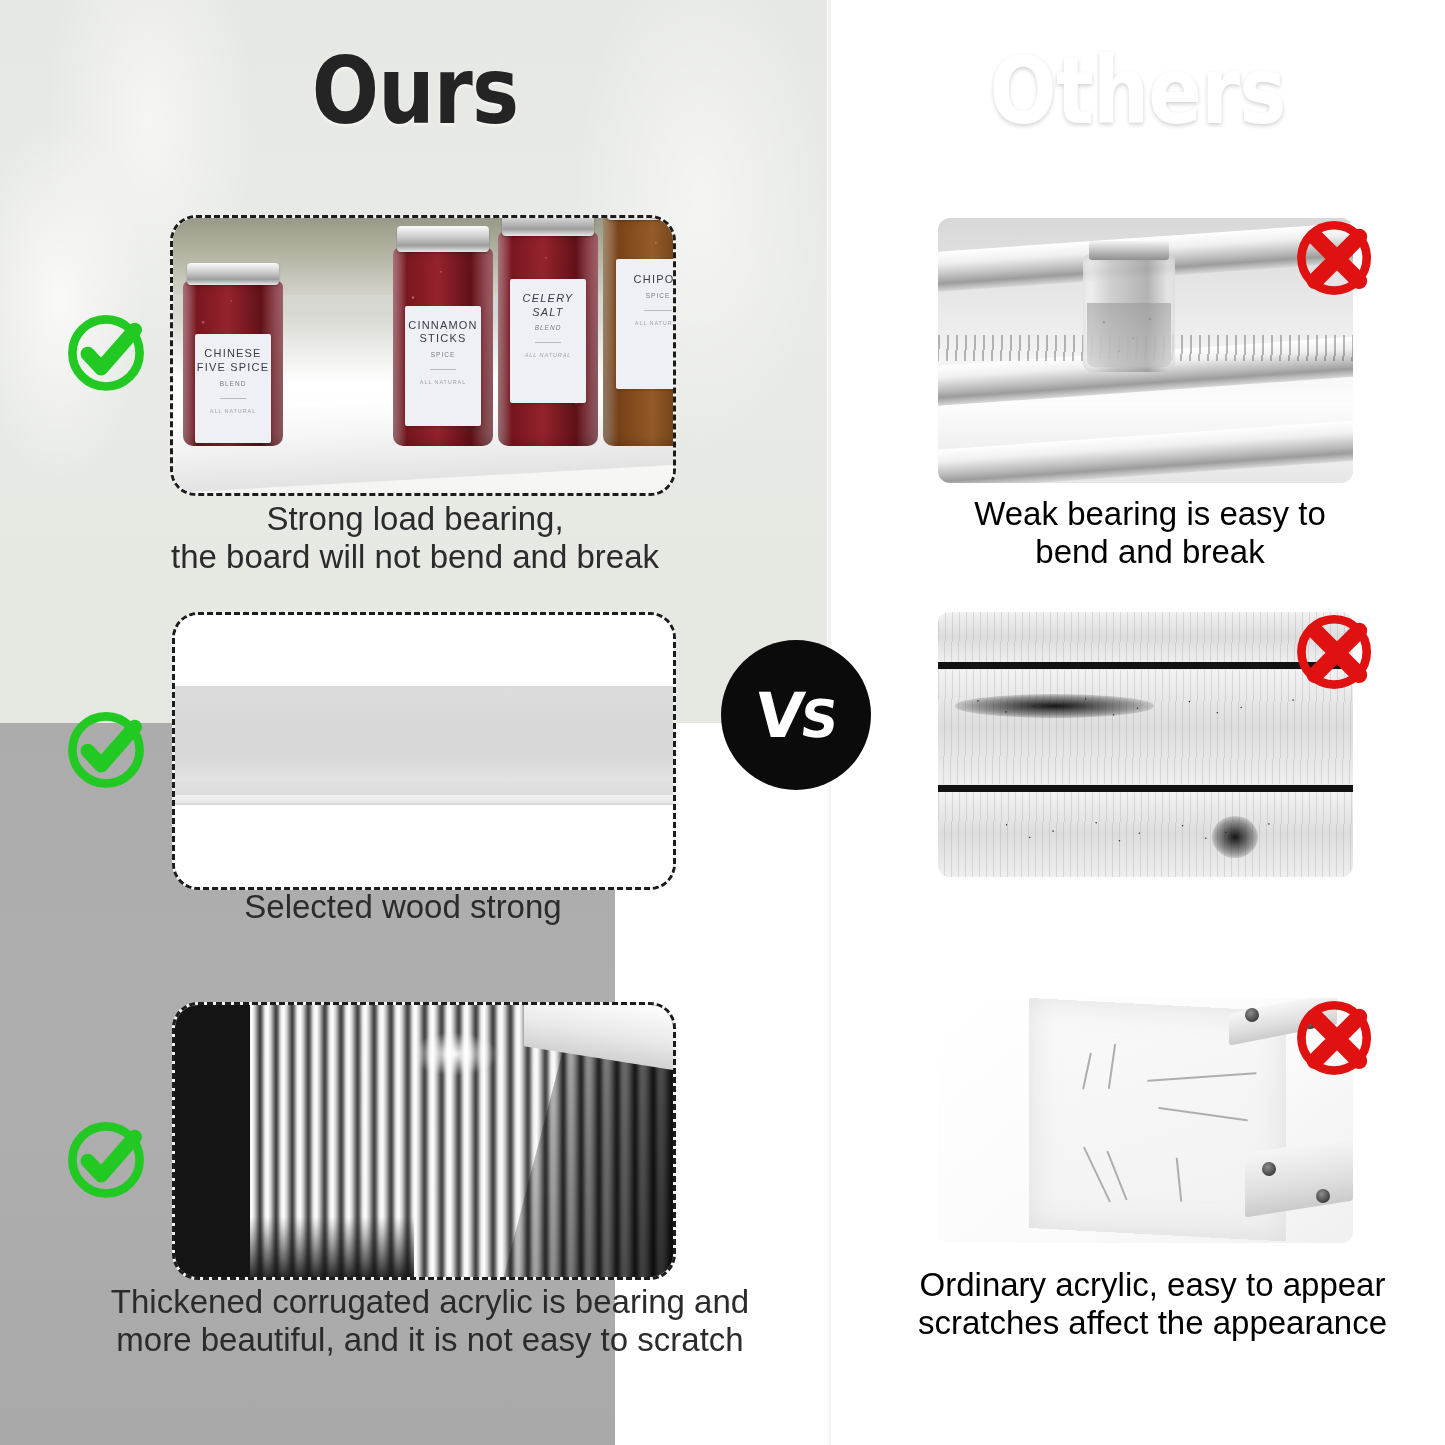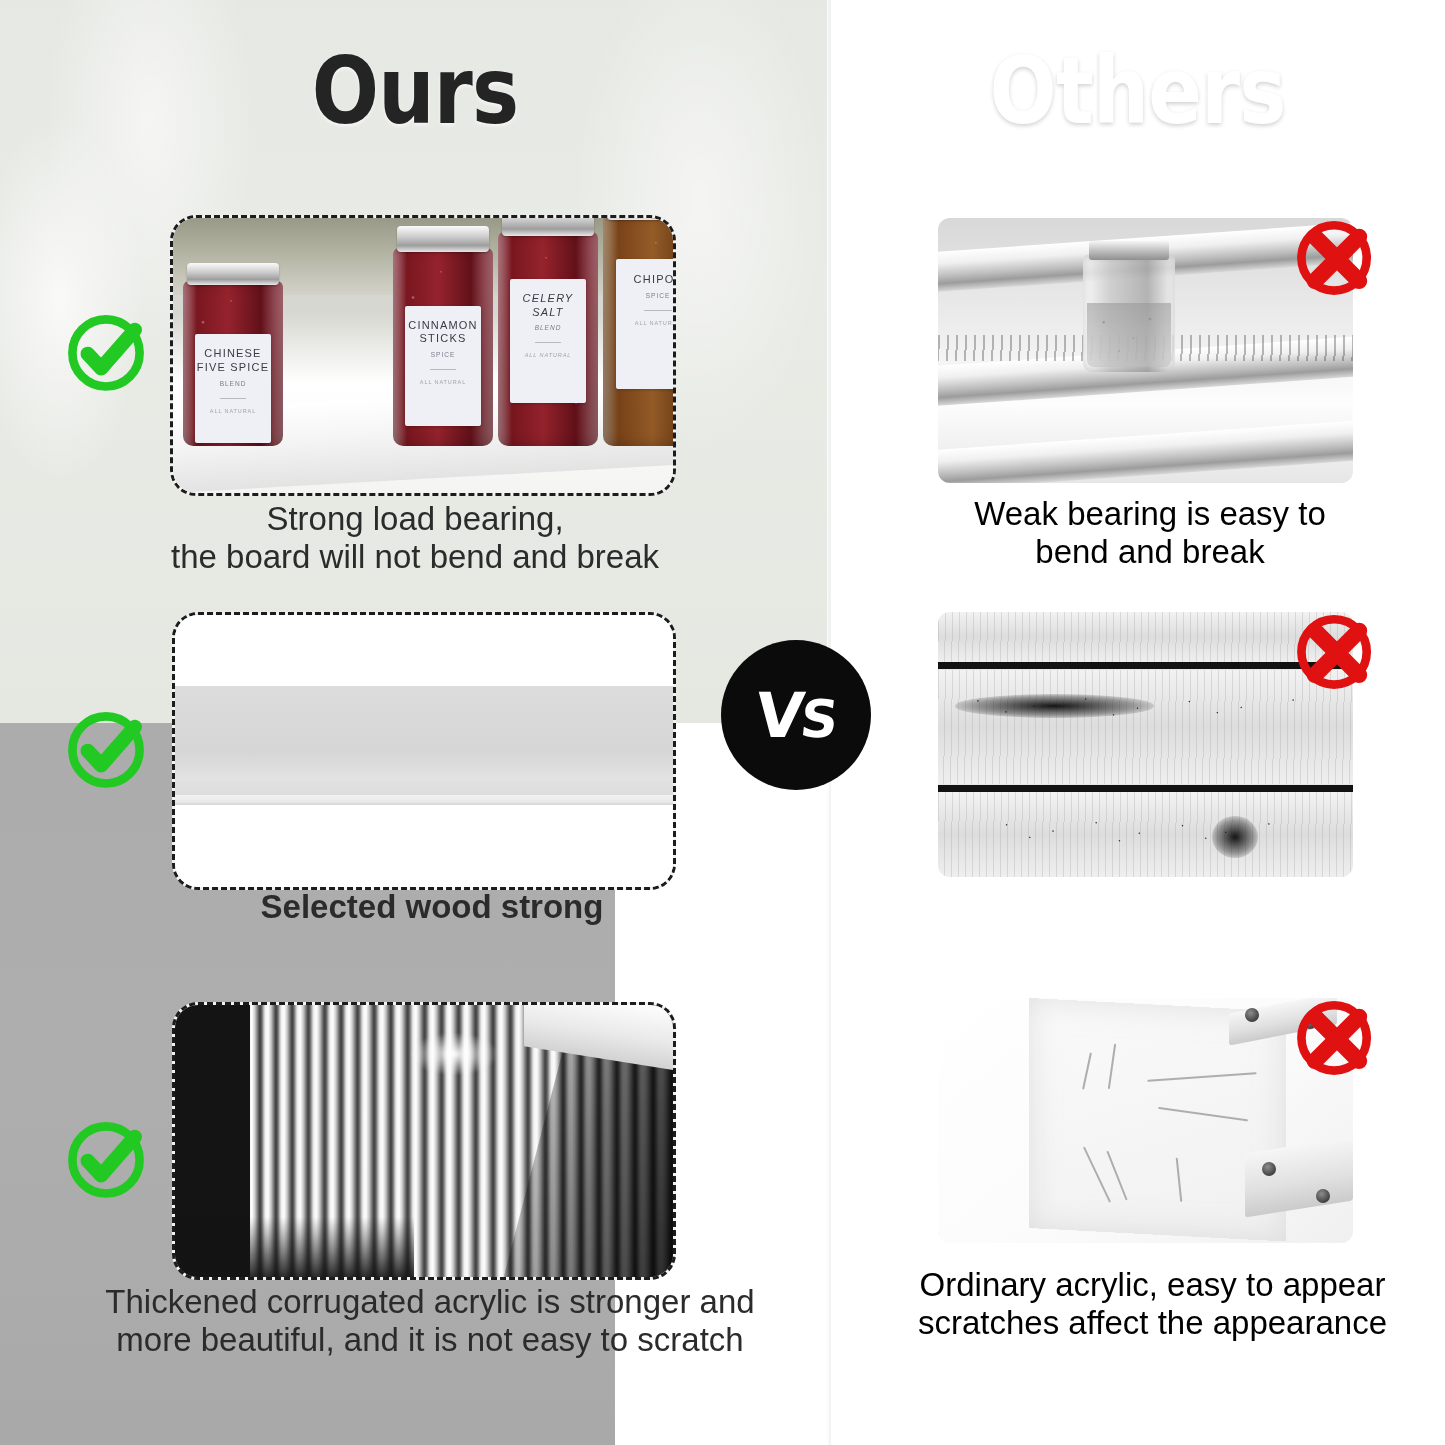--- a/index.html
+++ b/index.html
@@ -399,21 +399,21 @@
         <div class="board-edge"></div>
       </div>
     </div>
   </div>
 
   <svg class="check-icon" style="left:58px;top:700px;" viewBox="0 0 100 100">
     <circle cx="50" cy="52" r="35" fill="none" stroke="#22c922" stroke-width="9"></circle>
     <path d="M31 53 L45 68 L80 28" fill="none" stroke="#22c922" stroke-width="15" stroke-linecap="round" stroke-linejoin="round"></path>
   </svg>
 
-  <div class="caption caption-l" style="left:132px;top:888px;width:600px;font-weight:bold;">
+  <div class="caption caption-l" style="left:103px;top:888px;width:600px;">
     <span>Selected wood strong</span>
   </div>
 
   <div class="card" style="left:938px;top:612px;width:415px;height:265px;">
     <div class="photo photo-plain" style="width:100%;height:100%;">
       <div class="badwood-scene">
         <div class="bw-plank p1"></div>
         <div class="bw-gap g1"></div>
         <div class="bw-plank p2"></div>
         <div class="bw-gap g2"></div>
@@ -443,21 +443,21 @@
       </div>
     </div>
   </div>
 
   <svg class="check-icon" style="left:58px;top:1110px;" viewBox="0 0 100 100">
     <circle cx="50" cy="52" r="35" fill="none" stroke="#22c922" stroke-width="9"></circle>
     <path d="M31 53 L45 68 L80 28" fill="none" stroke="#22c922" stroke-width="15" stroke-linecap="round" stroke-linejoin="round"></path>
   </svg>
 
   <div class="caption caption-l" style="left:50px;top:1283px;width:760px;">
-    <span>Thickened corrugated acrylic is stronger and</span>
+    <span>Thickened corrugated acrylic is bearing and</span>
     <span>more beautiful, and it is not easy to scratch</span>
   </div>
 
   <div class="card" style="left:938px;top:998px;width:415px;height:245px;">
     <div class="photo photo-plain" style="width:100%;height:100%;">
       <div class="scr-scene">
         <div class="scr-panel">
           <div class="scratch" style="left:22%;top:22%;width:2px;height:38px;transform:rotate(12deg);"></div>
           <div class="scratch" style="left:32%;top:18%;width:2px;height:46px;transform:rotate(8deg);"></div>
           <div class="scratch" style="left:26%;top:62%;width:2px;height:60px;transform:rotate(-26deg);"></div>

